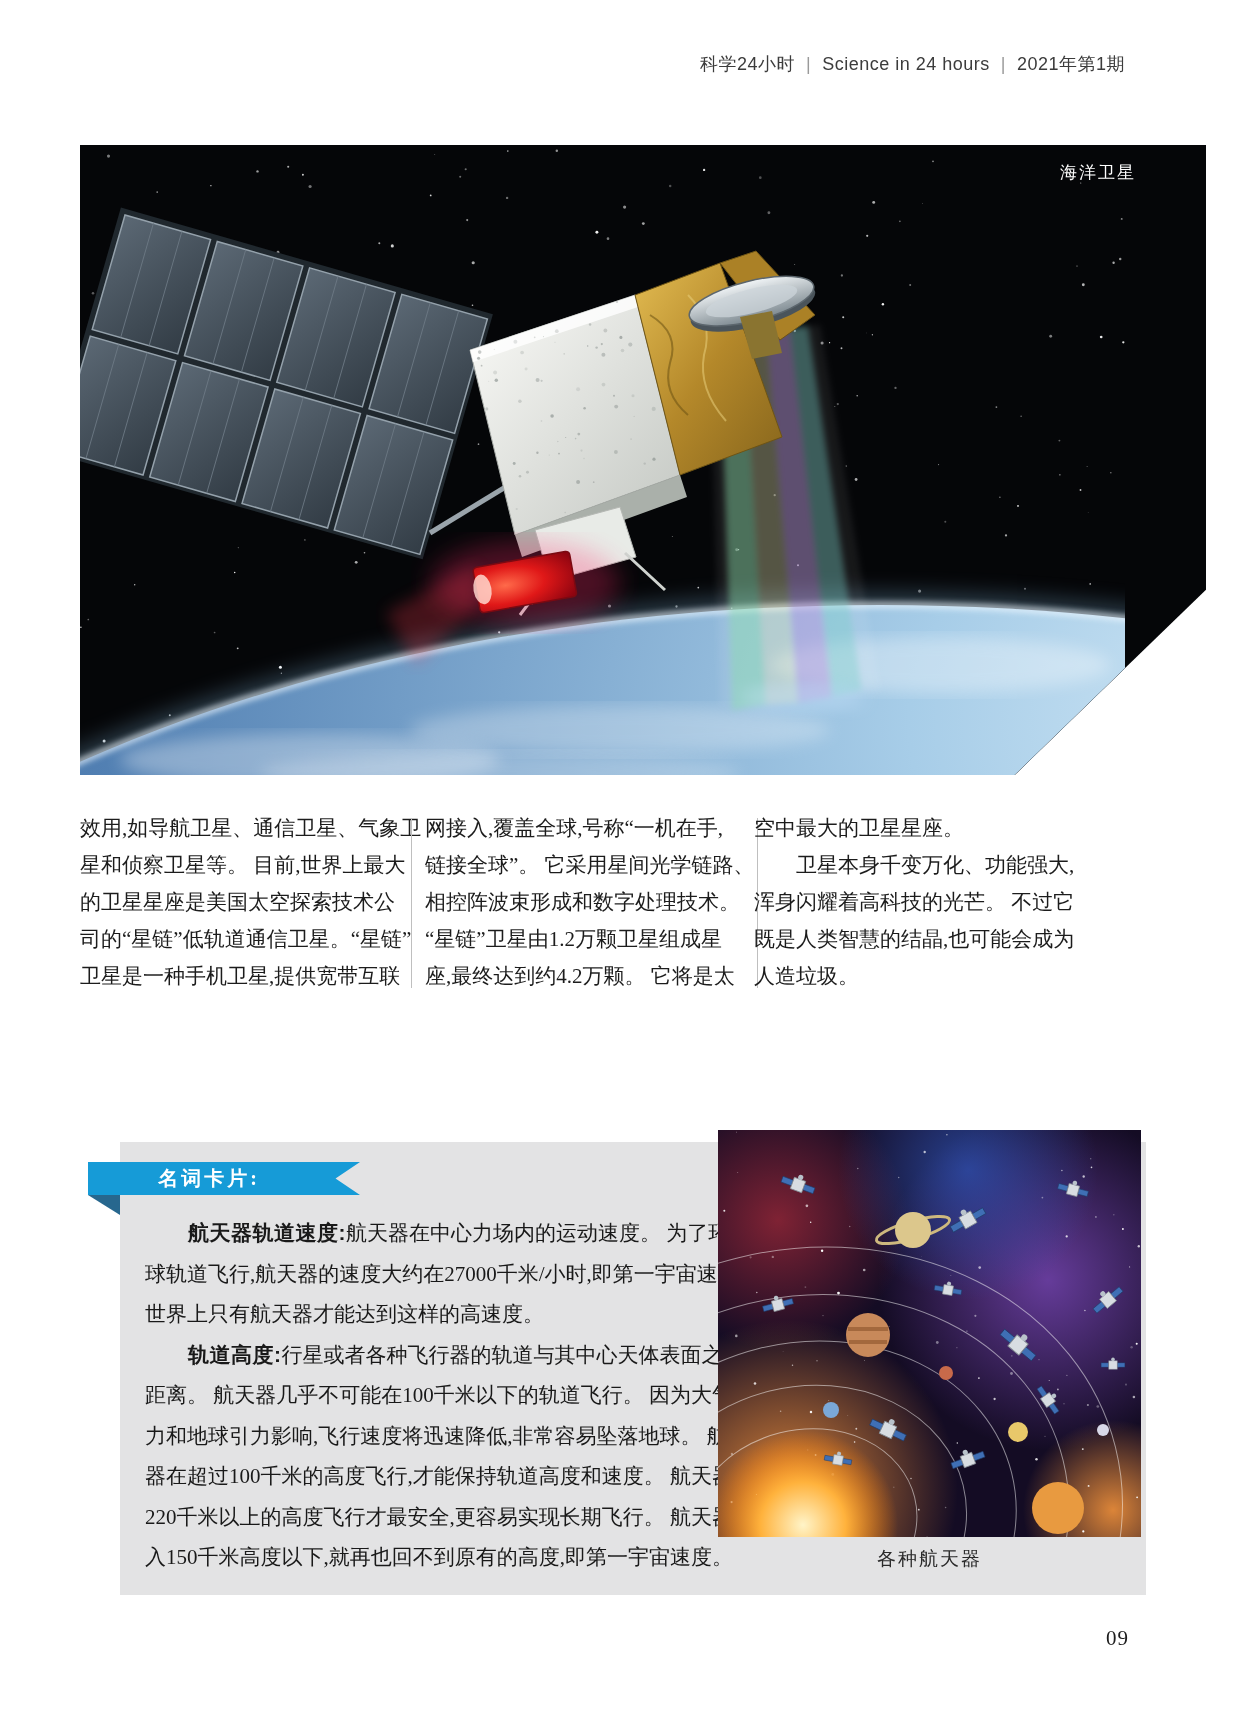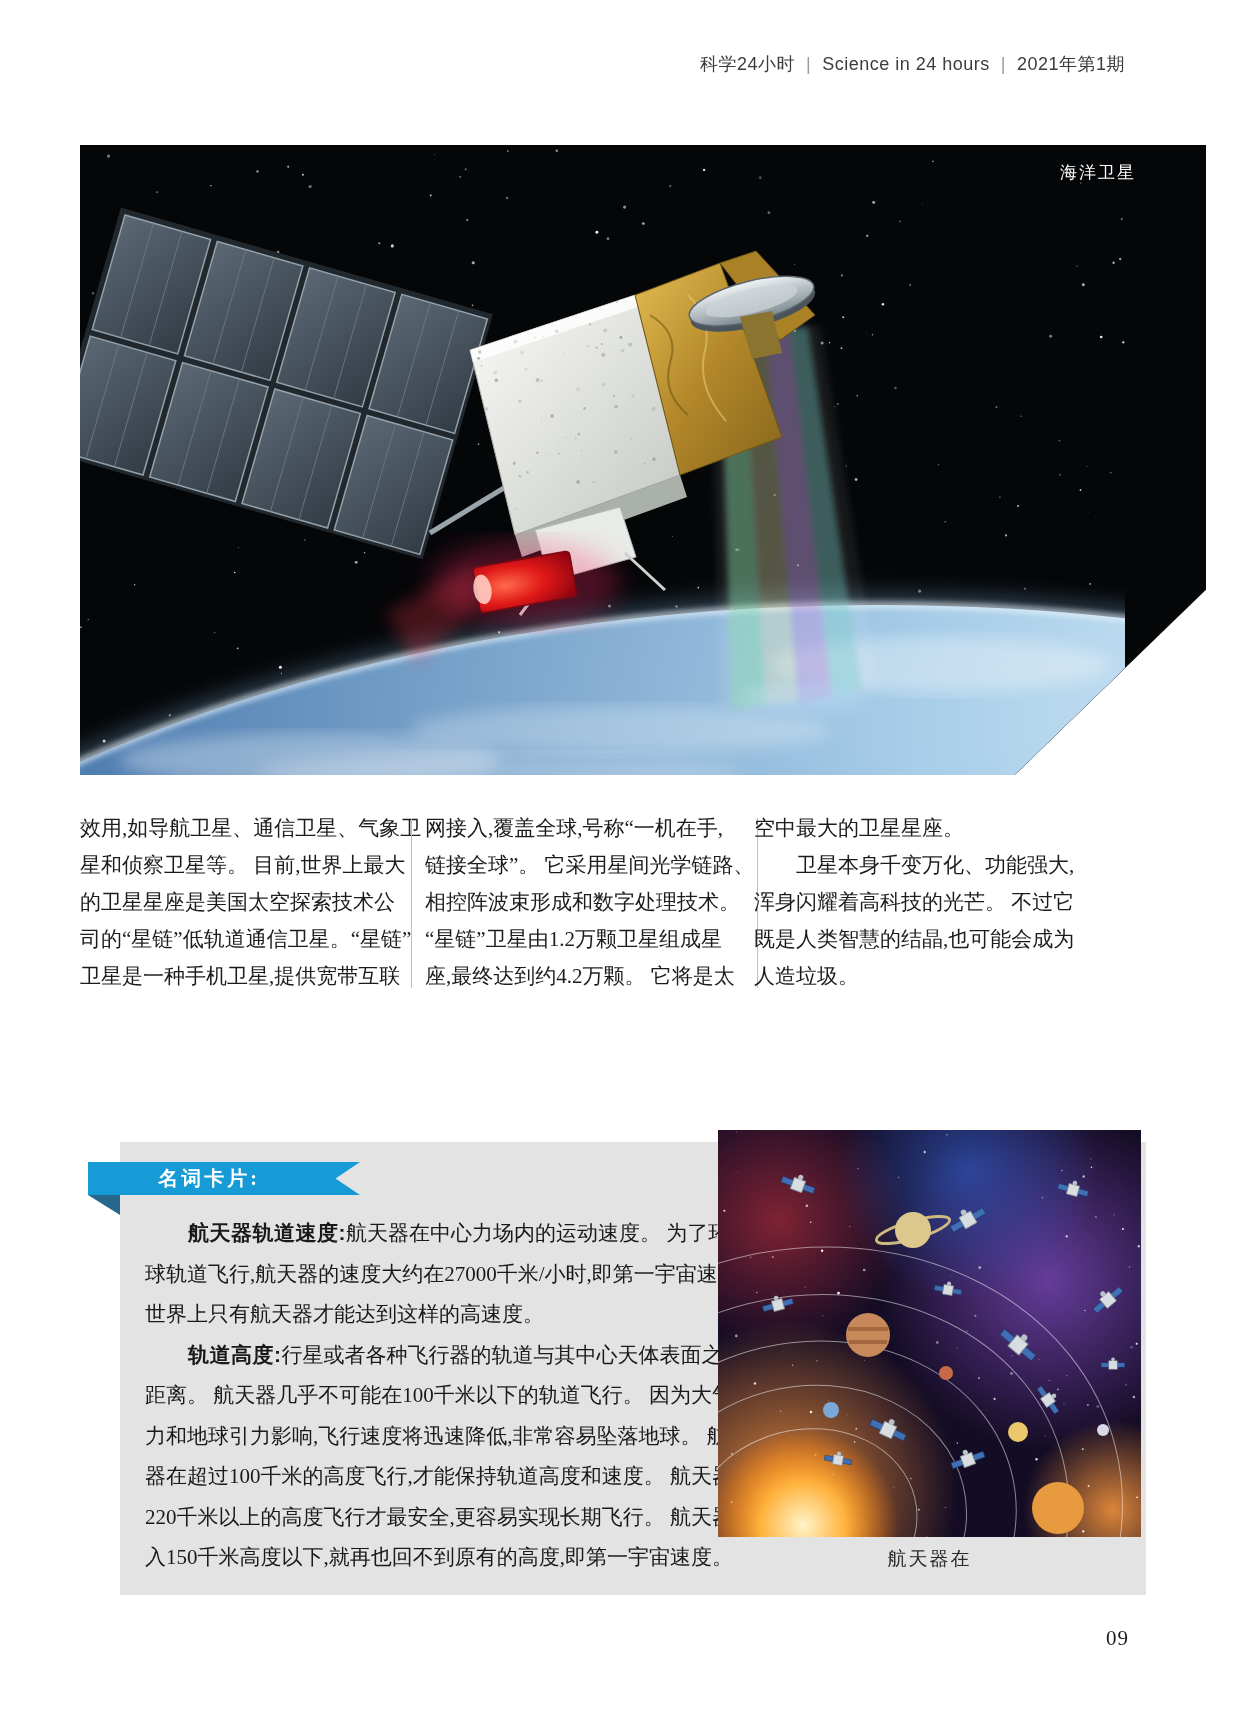--- a/index.html
+++ b/index.html
@@ -758,15 +758,15 @@
         </g>
         <g transform="translate(395,235) rotate(0) scale(0.7)">
           <rect x="-17" y="-3" width="11" height="6" fill="#3f6fb5" stroke="#1e3a66" stroke-width="0.6"></rect>
           <rect x="6" y="-3" width="11" height="6" fill="#3f6fb5" stroke="#1e3a66" stroke-width="0.6"></rect>
           <rect x="-6" y="-6" width="12" height="12" fill="#d8dde2" stroke="#848c94" stroke-width="0.8"></rect>
           <circle cx="0" cy="-8" r="2.6" fill="#b8c2ca"></circle>
         </g>
       </g>
   </svg>
 </div>
-<div class="img-caption">航天器在</div>
+<div class="img-caption">各种航天器</div>
 
 <div class="page-number">09</div>
 
 </body></html>

